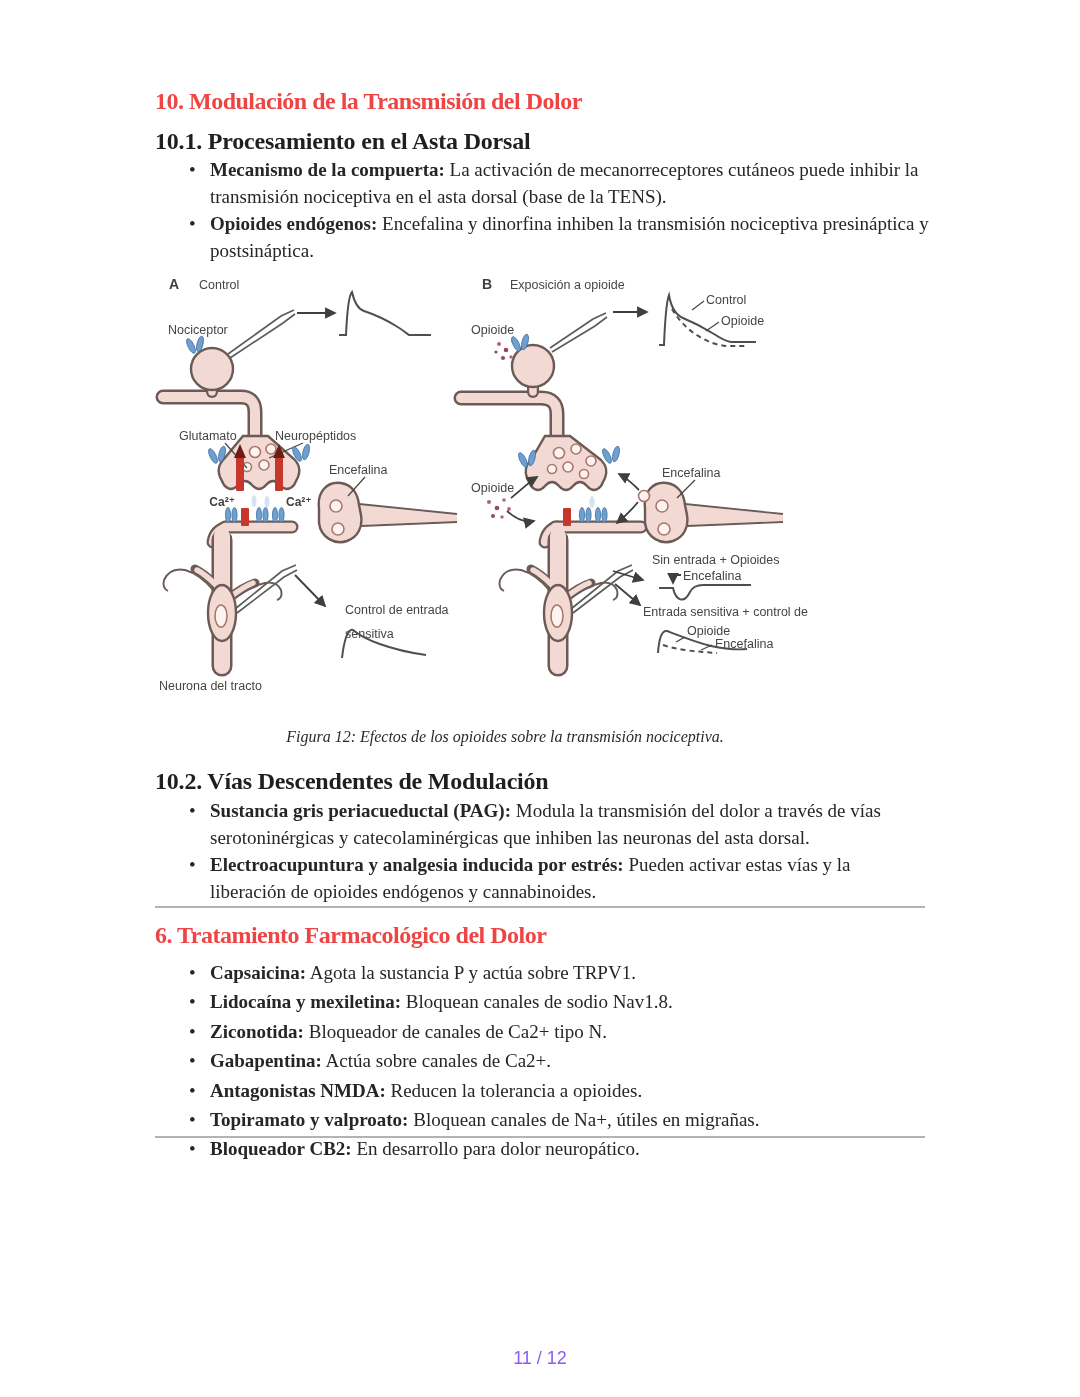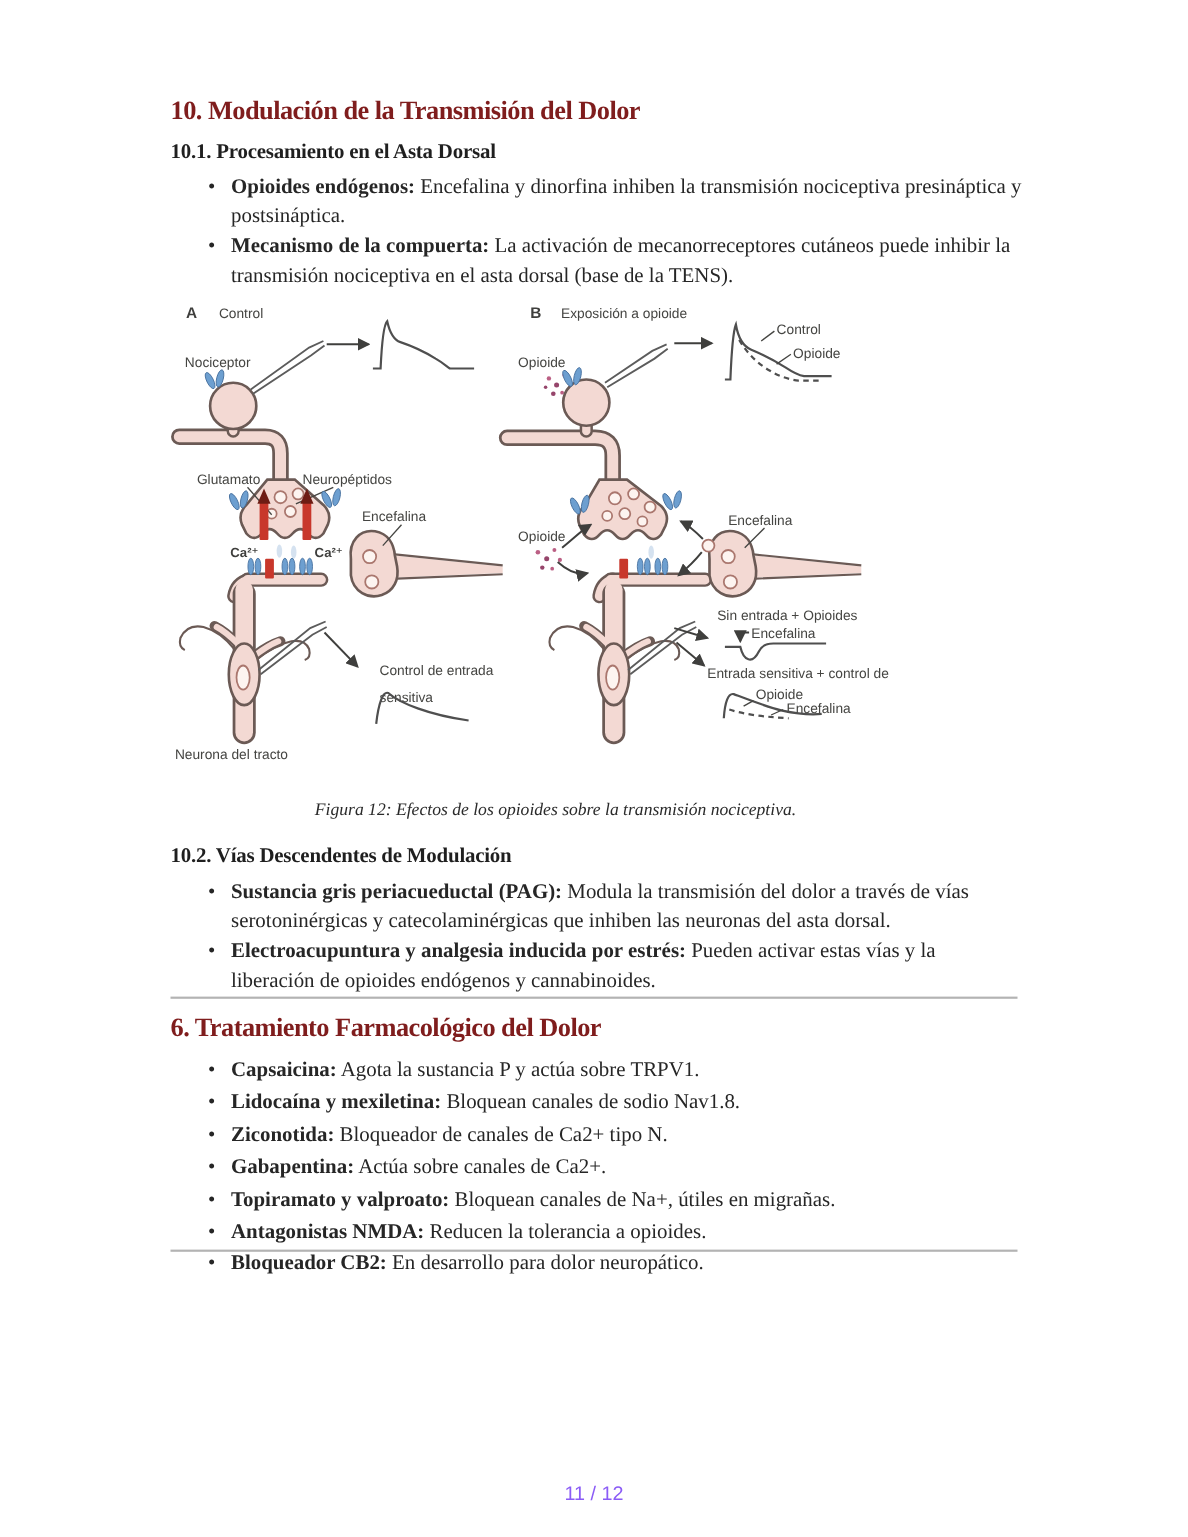--- a/index.html
+++ b/index.html
@@ -2,26 +2,26 @@
 <html><head>
 <meta charset="utf-8">
 <style>
   html,body{margin:0;padding:0;background:#ffffff;}
   .page{
     position:relative;width:1080px;height:1397px;background:#ffffff;overflow:hidden;
     font-family:"Liberation Serif","DejaVu Serif",serif;color:#222222;
   }
   .h1{
     position:absolute;left:155px;width:780px;margin:0;
-    font-size:24px;font-weight:bold;letter-spacing:-0.5px;color:#7f1d1d;
+    font-size:24px;font-weight:bold;letter-spacing:-0.5px;color:#ef4444;
     font-family:"Liberation Serif","DejaVu Serif",serif;
   }
   .h2{
     position:absolute;left:155px;width:780px;margin:0;
-    font-size:19px;font-weight:bold;letter-spacing:-0.2px;color:#1f1f1f;
+    font-size:24px;font-weight:bold;letter-spacing:-0.2px;color:#1f1f1f;
   }
   .ul{position:absolute;left:155px;width:775px;padding-left:55px;box-sizing:border-box;
       font-size:19px;line-height:27px;color:#262626;}
   .ul.wide{line-height:29.4px;}
   .li{position:relative;}
   .li::before{content:"\2022";position:absolute;left:-21px;top:0;font-size:19px;color:#262626;}
   .term{font-weight:bold;}
   .caption{
     position:absolute;left:155px;width:700px;font-style:italic;font-size:16px;color:#2a2a2a;
   }
@@ -53,22 +53,22 @@
 </style>
 </head>
 <body>
 
 <div class="page">
 
   <h1 class="h1" style="top:88px;">10. Modulación de la Transmisión del Dolor</h1>
   <h2 class="h2" style="top:128px;">10.1. Procesamiento en el Asta Dorsal</h2>
 
   <div class="ul" style="top:156px;">
+    <div class="li"><span class="term">Mecanismo de la compuerta:</span><span> La activación de mecanorreceptores cutáneos puede inhibir la transmisión nociceptiva en el asta dorsal (base de la TENS).</span></div>
     <div class="li"><span class="term">Opioides endógenos:</span><span> Encefalina y dinorfina inhiben la transmisión nociceptiva presináptica y postsináptica.</span></div>
-    <div class="li"><span class="term">Mecanismo de la compuerta:</span><span> La activación de mecanorreceptores cutáneos puede inhibir la transmisión nociceptiva en el asta dorsal (base de la TENS).</span></div>
   </div>
 
   <svg class="fig" width="805" height="445" viewBox="0 0 805 445">
     <defs>
       <marker id="arr" viewBox="0 0 10 10" refX="8.5" refY="5" markerWidth="6.5" markerHeight="6.5" orient="auto-start-reverse">
         <path d="M0,0 L10,5 L0,10 z" fill="#3f3f3d"></path>
       </marker>
 
       <g id="sideRec">
         <ellipse class="rec" cx="0" cy="0" rx="3" ry="8" transform="rotate(-26)"></ellipse>
@@ -269,21 +269,21 @@
   </div>
 
   <div class="rule" style="top:906px;"></div>
 
   <h1 class="h1" style="top:922px;">6. Tratamiento Farmacológico del Dolor</h1>
   <div class="ul wide" style="top:958px;">
     <div class="li"><span class="term">Capsaicina:</span><span> Agota la sustancia P y actúa sobre TRPV1.</span></div>
     <div class="li"><span class="term">Lidocaína y mexiletina:</span><span> Bloquean canales de sodio Nav1.8.</span></div>
     <div class="li"><span class="term">Ziconotida:</span><span> Bloqueador de canales de Ca2+ tipo N.</span></div>
     <div class="li"><span class="term">Gabapentina:</span><span> Actúa sobre canales de Ca2+.</span></div>
+    <div class="li"><span class="term">Antagonistas NMDA:</span><span> Reducen la tolerancia a opioides.</span></div>
     <div class="li"><span class="term">Topiramato y valproato:</span><span> Bloquean canales de Na+, útiles en migrañas.</span></div>
-    <div class="li"><span class="term">Antagonistas NMDA:</span><span> Reducen la tolerancia a opioides.</span></div>
     <div class="li"><span class="term">Bloqueador CB2:</span><span> En desarrollo para dolor neuropático.</span></div>
   </div>
 
   <div class="rule" style="top:1136px;"></div>
 
   <div class="pagenum">11 / 12</div>
 </div>
 
 </body></html>

